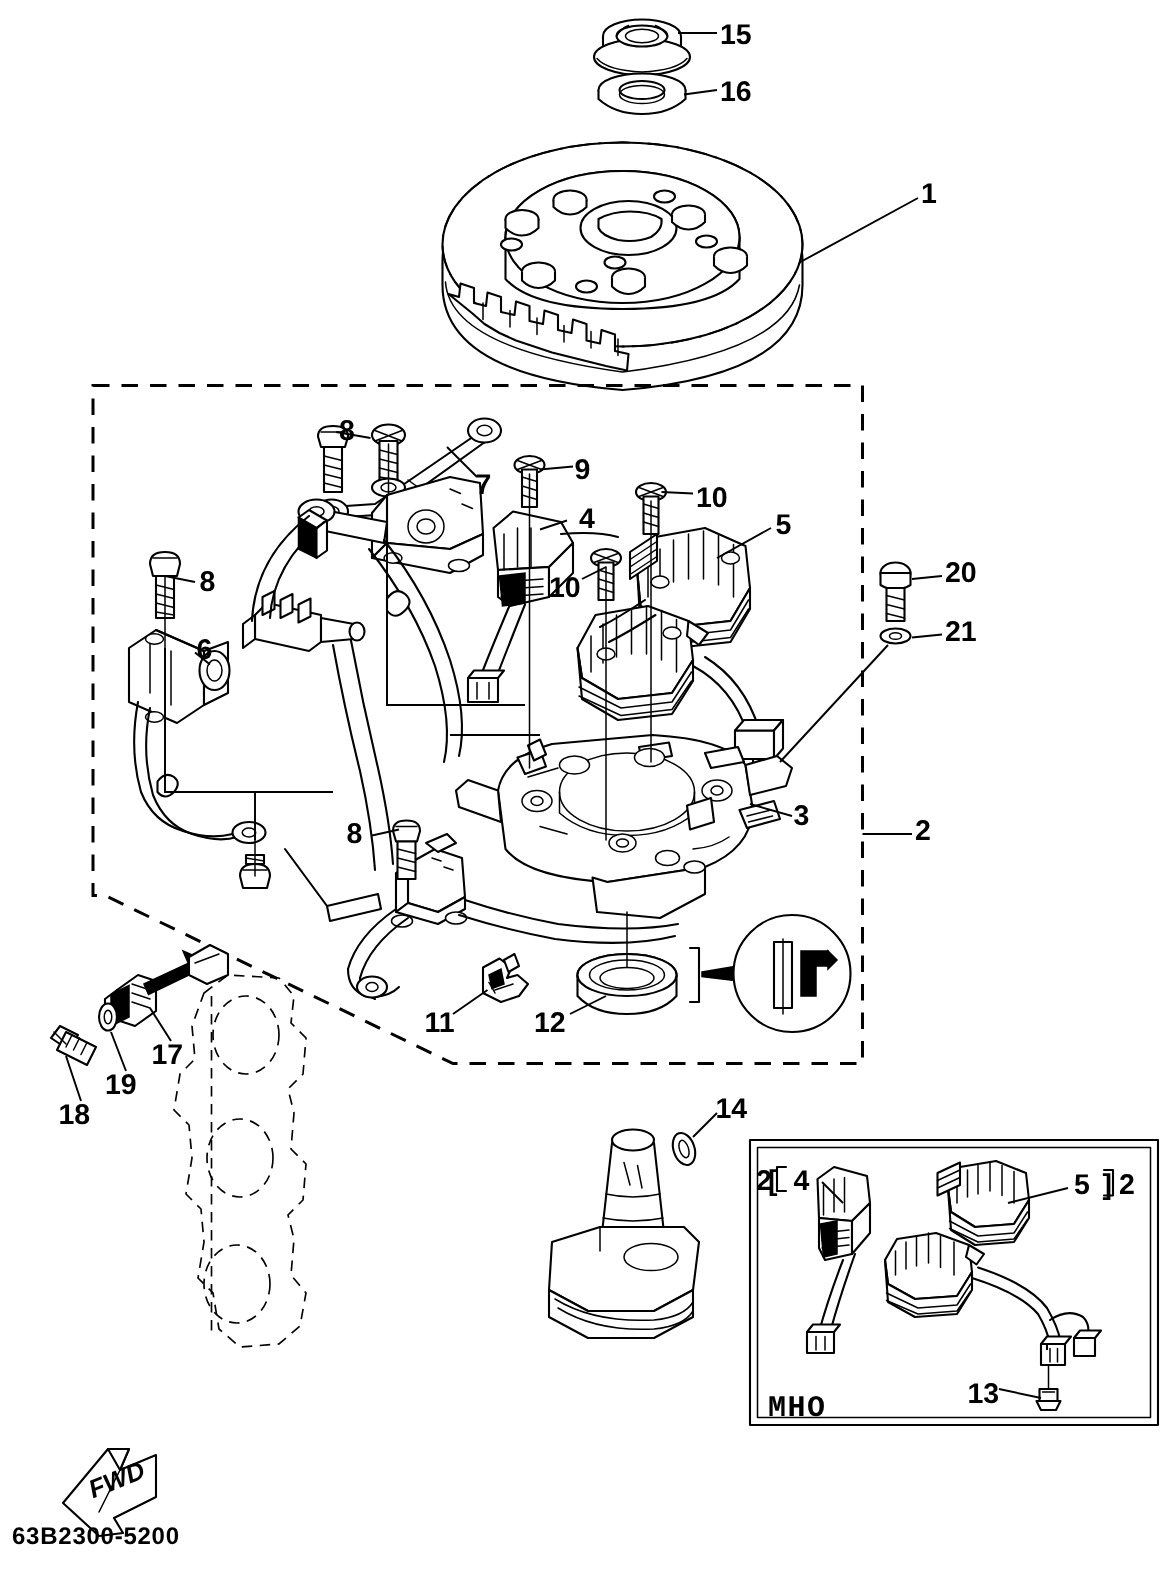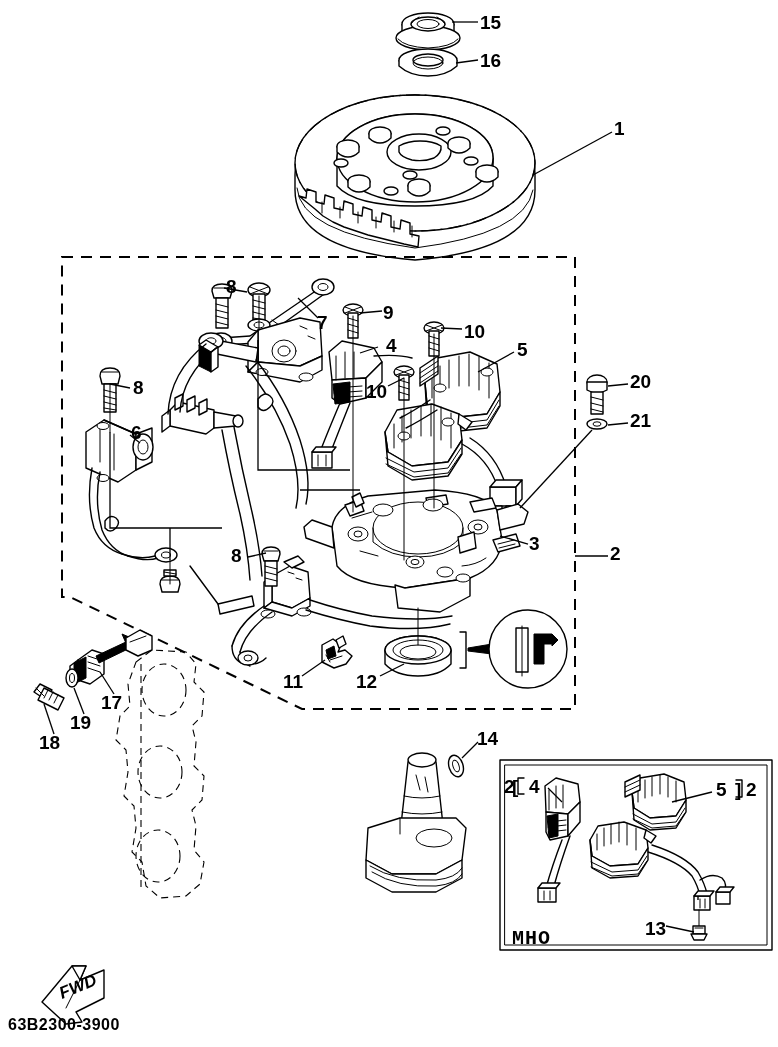--- a/index.html
+++ b/index.html
@@ -565,15 +565,15 @@
   <text class="mho" x="512" y="944">MHO</text>
 
   <g>
     <path class="fill-w" d="M42 1002 L72 966 L86 966 L80 980 L104 970 L104 998 L76 1012 L82 1022 L66 1024 Z"></path>
     <path class="fill-w" d="M72 966 L86 966 L80 980 Z"></path>
     <path class="lnt" d="M80 980 L66 1008"></path>
   </g>
   <text class="fwdtxt" x="62" y="999" transform="rotate(-22 62 999)">FWD</text>
 </svg>
 
-<div class="pn">63B2300-3900</div>
+<div class="pn">63B2300-5200</div>
 
 </div>
 
 </body></html>

